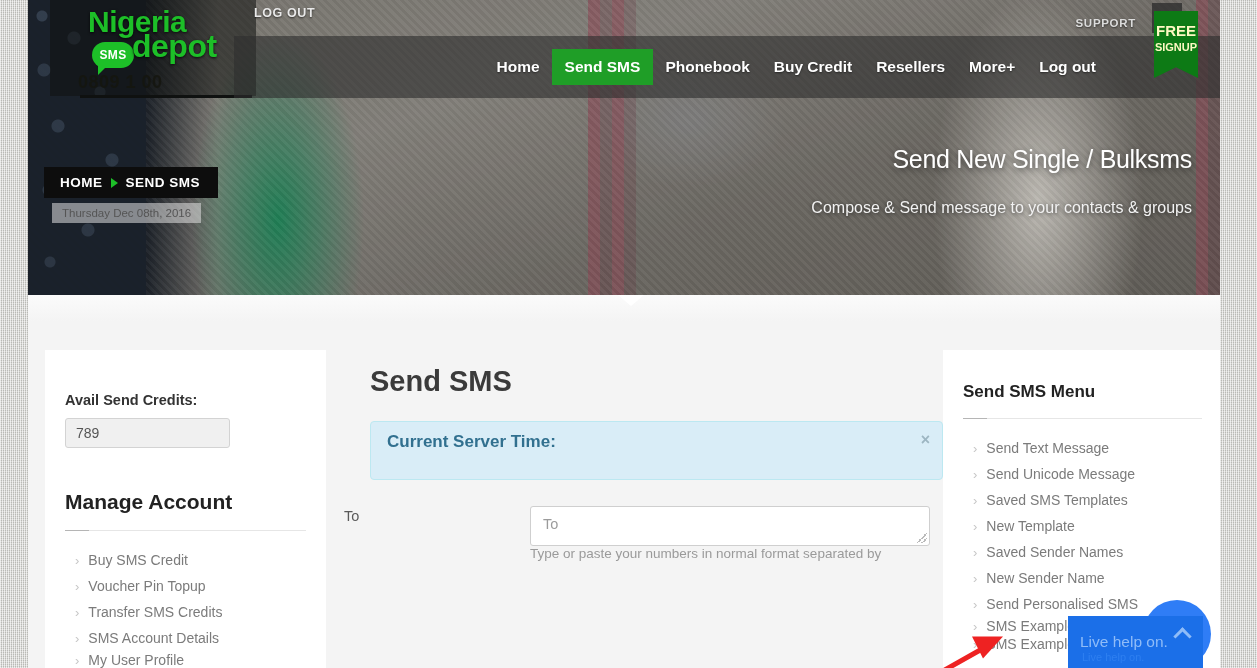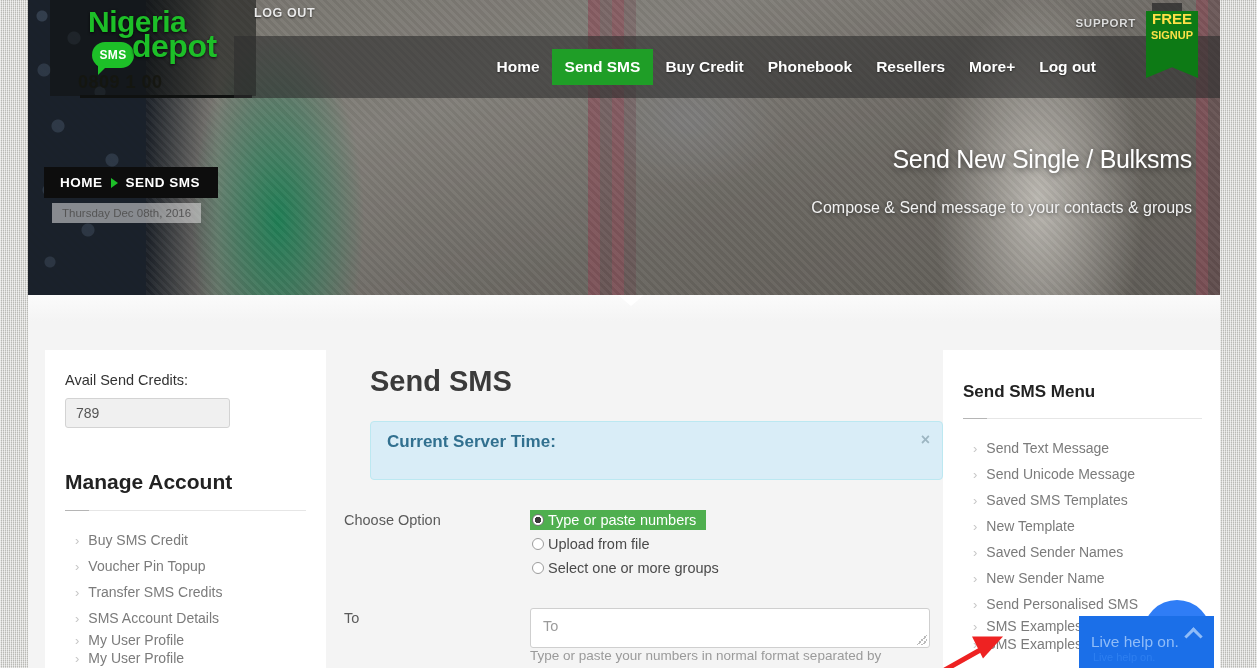--- a/index.html
+++ b/index.html
@@ -179,26 +179,27 @@
     text-shadow: 0 1px 2px rgba(0,0,0,.5);
     white-space: nowrap;
   }
   .navitem.active {
     background: #1f9e27;
     padding: 9px 13px;
     text-shadow: none;
   }
   #free-signup {
     position: absolute; right: 22px; top: 11px;
-    width: 52px; height: 67px;
+    width: 44px; height: 67px;
     background: #0d7a15;
-    color: #fde047;
+    color: #fef9c3;
     text-align: center;
     cursor: pointer;
     clip-path: polygon(0 0, 100% 0, 100% 100%, 50% 84%, 0 100%);
+    padding-top: 12px;
     z-index: 7;
   }
   #free-line1 { font-size: 15px; font-weight: bold; line-height: 1.05; }
   #free-line2 { font-size: 11px; font-weight: bold; line-height: 1.6; }
 
   
   #breadcrumb {
     position: absolute; left: 16px; top: 167px;
     background: #0d0d0d;
     padding: 8px 18px 8px 16px;
@@ -264,21 +265,21 @@
   }
 
   
   #left-panel {
     position: absolute; left: 17px; top: 29px;
     width: 281px; height: 318px;
     background: #ffffff;
     padding: 22px 20px 0 20px;
   }
   .panel-label {
-    color: #333; font-size: 14.5px; font-weight: normal;
+    color: #333; font-size: 14.5px; font-weight: bold; margin-top: 20px;
   }
   #credits-input {
     margin-top: 10px;
     width: 165px; height: 30px;
     border: 1px solid #d3d3d3;
     background: #f0f0f0;
     border-radius: 3px;
     color: #555; font-size: 14px;
     padding: 0 10px;
     display: flex; align-items: center;
@@ -415,21 +416,21 @@
   #chat-bubble {
     position: absolute; right: 9px; bottom: 0px;
     width: 68px; height: 68px;
     border-radius: 50%;
     background: #2f7df6;
     z-index: 40;
     cursor: pointer;
     display: flex; align-items: center; justify-content: center;
   }
   #chat-bar {
-    position: absolute; right: 6px; bottom: 0;
+    position: absolute; right: 17px; bottom: 0;
     width: 135px; height: 52px;
     background: #1b6fe8;
     z-index: 41;
     cursor: pointer;
     color: #8fbcf8;
     display: flex; align-items: center;
     padding: 0 12px;
   }
   #chat-bar-text { font-size: 15.5px; }
   #chat-chevron {
@@ -475,22 +476,22 @@
         <div id="logo-bubble">SMS</div>
         <div id="logo-word2">depot</div>
         <div id="logo-phone">0809 1     00</div>
         <div id="logo-rule"></div>
       </div>
 
       <div id="navbar">
         <div id="navlist">
           <div class="navitem">Home</div>
           <div class="navitem active">Send SMS</div>
+          <div class="navitem">Phonebook</div>
           <div class="navitem">Buy Credit</div>
-          <div class="navitem">Phonebook</div>
           <div class="navitem">Resellers</div>
           <div class="navitem">More+</div>
           <div class="navitem">Log out</div>
         </div>
       </div>
       <div id="free-signup">
         <div id="free-line1">FREE</div>
         <div id="free-line2">SIGNUP</div>
       </div>
 
@@ -545,37 +546,20 @@
       </div>
 
       <div id="middle-col">
         <div id="page-title">Send SMS</div>
 
         <div id="alert-box">
           <div id="alert-title">Current Server Time:</div>
           <div id="alert-close">×</div>
         </div>
 
-        <div class="form-row" id="row-option">
-          <div class="form-label">Choose Option</div>
-          <div class="radio-group">
-            <div class="radio-line selected">
-              <span class="radio-dot"></span>
-              <span>Type or paste numbers</span>
-            </div>
-            <div class="radio-line">
-              <span class="radio-dot"></span>
-              <span>Upload from file</span>
-            </div>
-            <div class="radio-line">
-              <span class="radio-dot"></span>
-              <span>Select one or more groups</span>
-            </div>
-          </div>
-        </div>
 
         <div class="form-row" id="row-to">
           <div class="form-label">To</div>
           <div>
             <div id="to-field">To<div id="to-resize"></div></div>
             <div class="helper-text">Type or paste your numbers in normal format separated by</div>
 
           </div>
         </div>
       </div>

